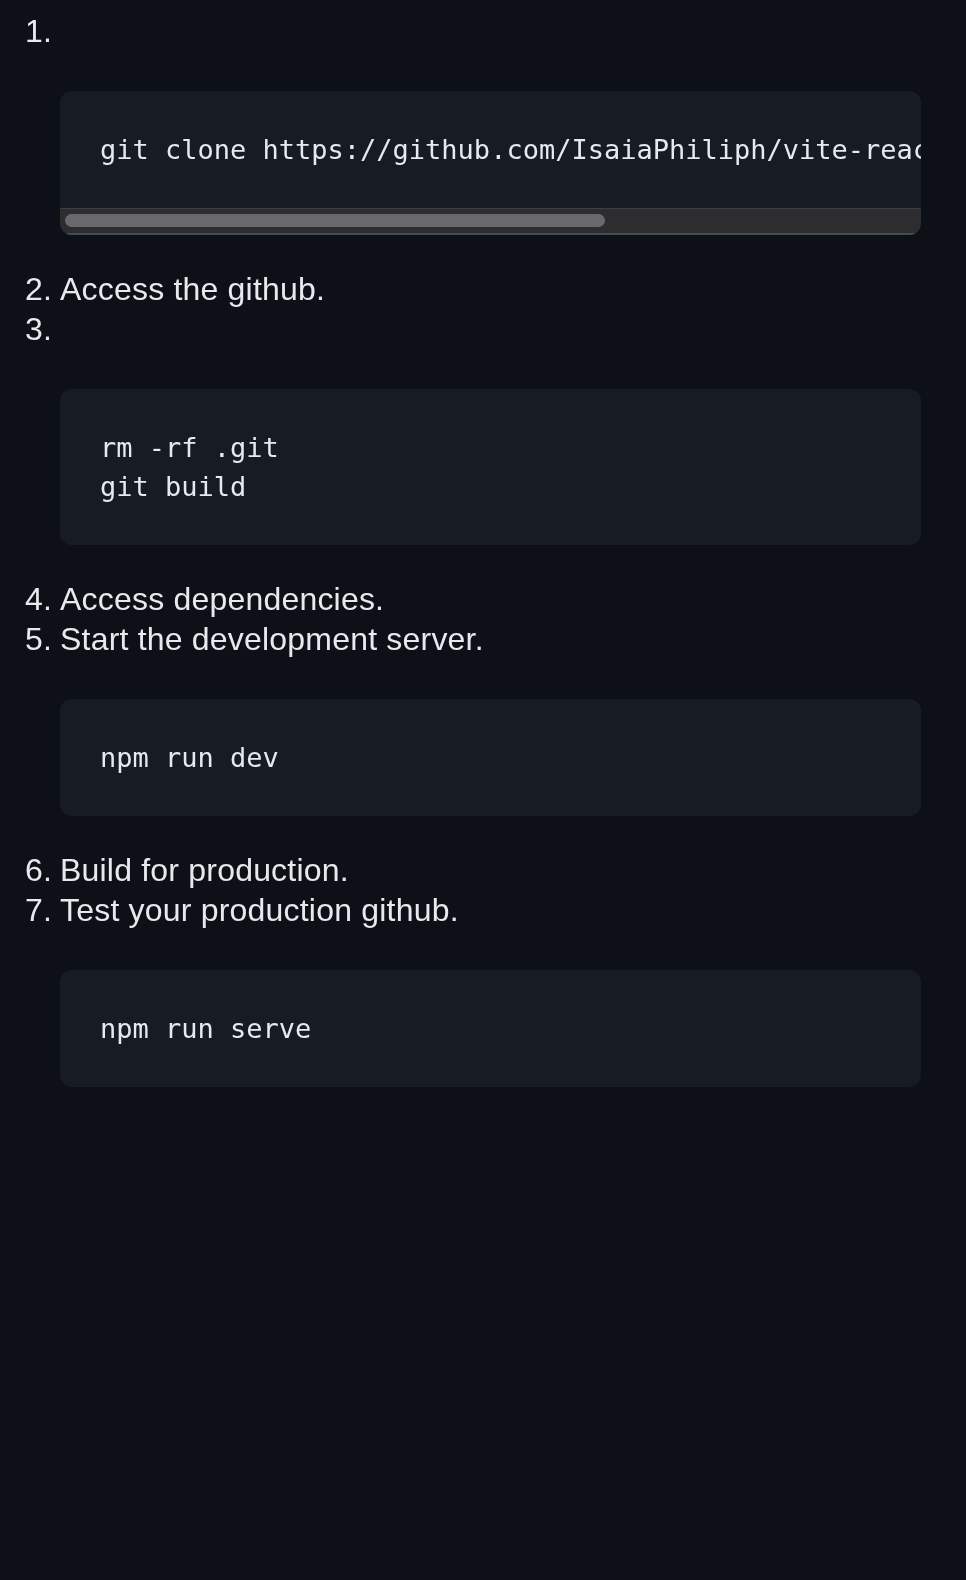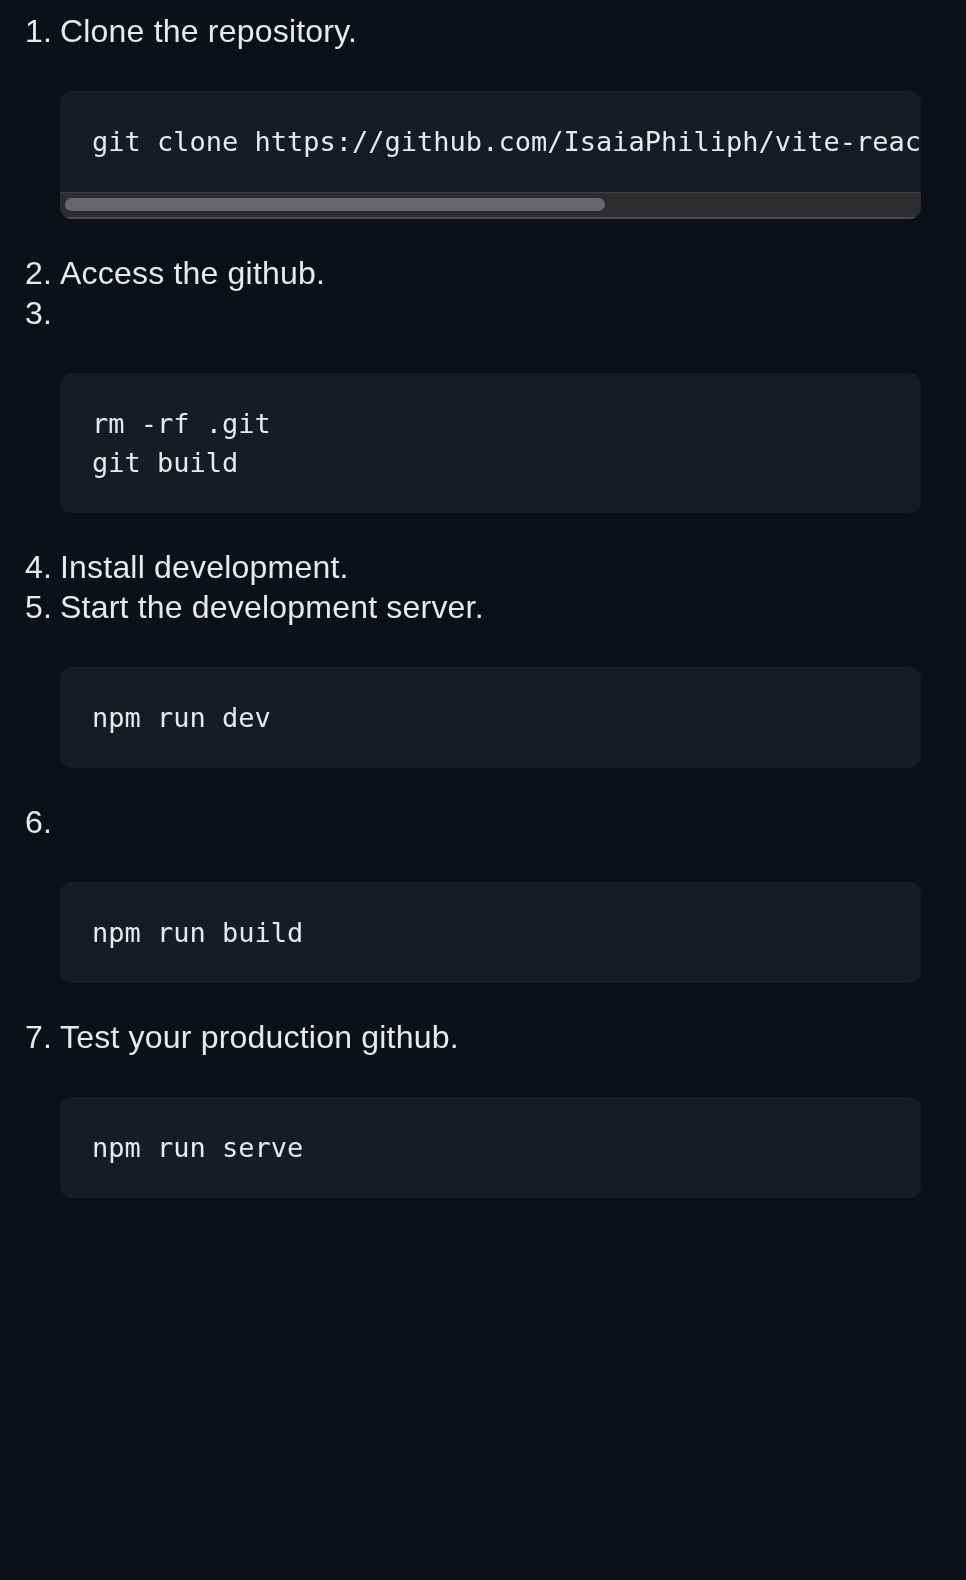--- a/index.html
+++ b/index.html
@@ -12,21 +12,21 @@
   ol.steps{list-style:none;margin:0;padding:11px 0 0 0}
   li.step{margin:0}
   .title-row{display:flex;font-size:32px;line-height:40px;font-weight:400;letter-spacing:.2px}
   .step-num{flex:0 0 35px;margin-left:25px}
   .code-block{
     margin:40px 0 34px 60px;width:861px;box-sizing:border-box;
     background:var(--code-block-background,#171c24);
     border-radius:12px;overflow:hidden;
   }
   .code-block pre{
-    margin:0;padding:31px 32px;
+    margin:8px;padding:31px 32px;
     font-family:"DejaVu Sans Mono","Liberation Mono",monospace;
     font-size:27px;line-height:39px;white-space:pre;
     color:var(--code-text-color,#e6e9ed);
   }
   .kw{color:var(--shell-builtin-color,#6ea5e9)}
   .hscrollbar{
     height:27px;box-sizing:border-box;position:relative;
     background:var(--scrollbar-track-color,#2d2d30);
     border-top:1px solid #3e3f44;border-bottom:2px solid #4a4b50;
   }
@@ -36,21 +36,20 @@
   }
 </style>
 </head>
 <body>
 
 <ol class="steps">
 
   <li class="step">
     <div class="title-row">
       <span class="step-num">1.</span>
-      <span>Clone the repository.</span>
     </div>
     <div class="code-block">
       <pre>git clone https://github.com/IsaiaPhiliph/vite-reac</pre>
       <div class="hscrollbar">
         <div class="hscrollbar-thumb"></div>
       </div>
     </div>
   </li>
 
   <li class="step">
@@ -66,40 +65,38 @@
     </div>
     <div class="code-block">
       <pre>rm -rf .git
 git build</pre>
     </div>
   </li>
 
   <li class="step">
     <div class="title-row">
       <span class="step-num">4.</span>
-      <span>Install development.</span>
+      <span>Access dependencies.</span>
     </div>
   </li>
 
   <li class="step">
     <div class="title-row">
       <span class="step-num">5.</span>
       <span>Start the development server.</span>
     </div>
     <div class="code-block">
       <pre>npm run dev</pre>
     </div>
   </li>
 
   <li class="step">
     <div class="title-row">
       <span class="step-num">6.</span>
-    </div>
-    <div class="code-block">
-      <pre>npm run build</pre>
+      <span>Build for production.</span>
     </div>
   </li>
 
   <li class="step">
     <div class="title-row">
       <span class="step-num">7.</span>
       <span>Test your production github.</span>
     </div>
     <div class="code-block">
       <pre>npm run serve</pre>

